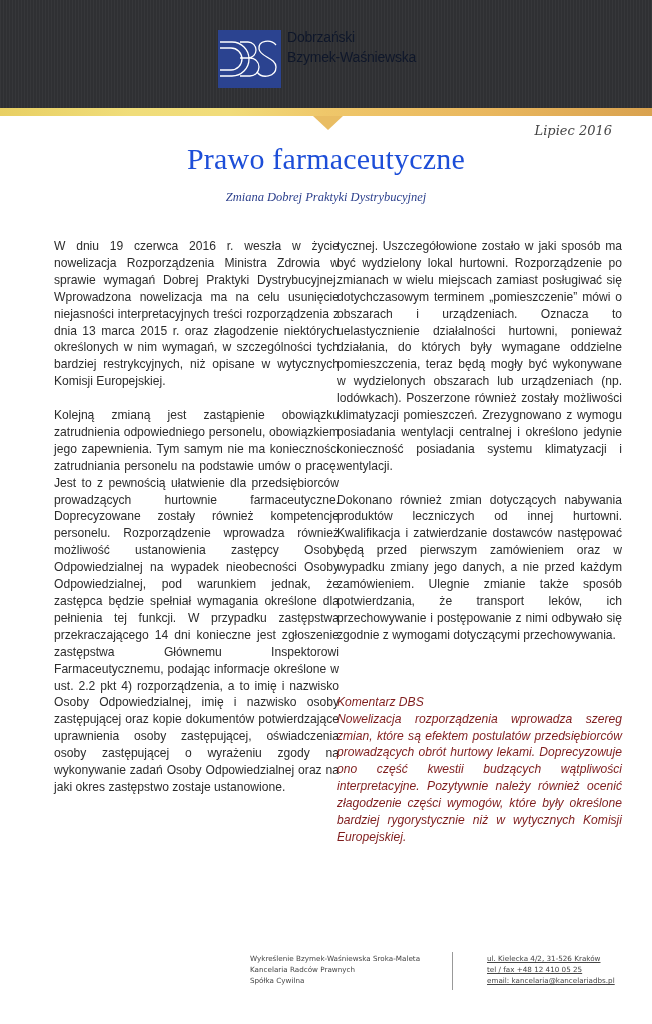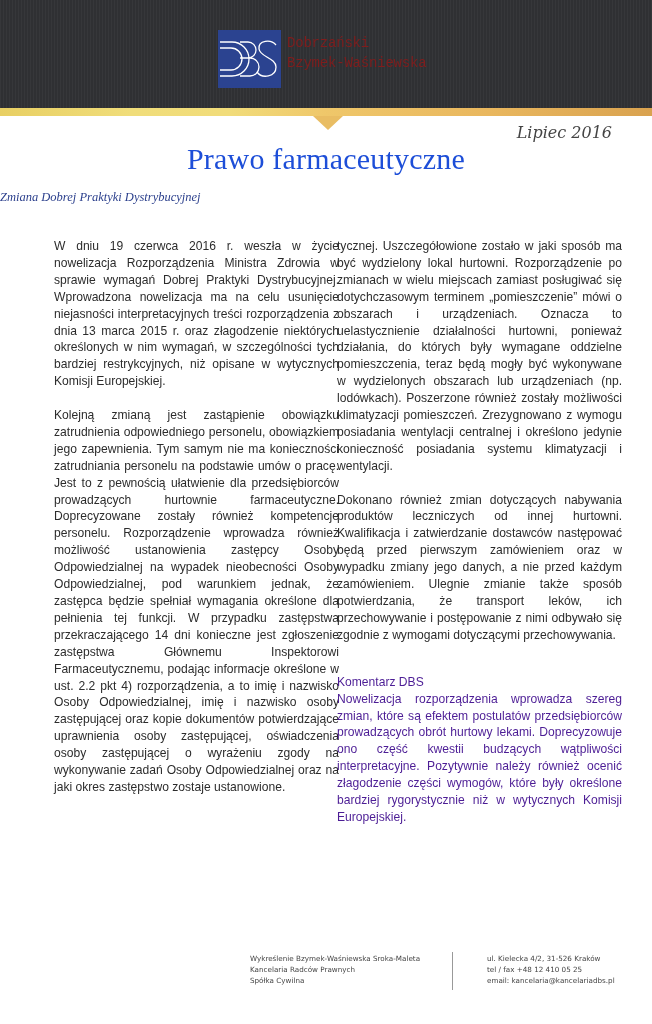--- a/index.html
+++ b/index.html
@@ -6,33 +6,33 @@
   body { width:652px; height:1024px; position:relative; overflow:hidden; font-family:"DejaVu Sans", sans-serif; color:#2a2a2a; }
   .header { position:absolute; left:0; top:0; width:652px; height:108px;
     background-color:#2f3033;
     background-image:repeating-linear-gradient(90deg, rgba(255,255,255,0.035) 0px, rgba(255,255,255,0.035) 1px, rgba(0,0,0,0) 1px, rgba(0,0,0,0) 3px); }
   .gold { position:absolute; left:0; top:108px; width:652px; height:8px;
     background:linear-gradient(90deg,#e8cf63 0%,#f0dd7a 20%,#f1dc7a 35%,#efc76a 50%,#e9b75e 75%,#d9a24f 100%); }
   .tri { position:absolute; left:313px; top:116px; width:0; height:0;
     border-left:15px solid transparent; border-right:15px solid transparent; border-top:14px solid #e9bd63; }
   .logo-box { position:absolute; left:218px; top:30px; width:63px; height:58px; background:#2b4390; }
   .logo-box svg { position:absolute; left:0; top:0; }
-  .firm { position:absolute; left:287px; top:33px; color:#7f1d1d; font-family:Liberation Mono, monospace; font-size:14px; line-height:20px; letter-spacing:-0.2px; }
-  .date { position:absolute; right:40px; top:123px; font-family:"DejaVu Serif", serif; font-style:italic; font-size:16px; color:#444; }
+  .firm { position:absolute; left:287px; top:27px; color:#0f172a; font-family:Liberation Sans, sans-serif; font-size:14px; line-height:20px; letter-spacing:-0.2px; }
+  .date { position:absolute; right:40px; top:123px; font-family:"DejaVu Serif", serif; font-style:italic; font-size:13px; color:#444; }
   .title { position:absolute; left:0; width:652px; top:142px; text-align:center; font-family:"Liberation Serif", serif; font-size:30px; color:#1d4ed8; letter-spacing:0.2px; }
-  .subtitle { position:absolute; left:0; width:652px; top:190px; font-family:"Liberation Serif", serif; font-style:italic; font-size:12.5px; color:#2b3f8c; }
+  .subtitle { position:absolute; left:0; width:652px; top:190px; text-align:center; font-family:"Liberation Serif", serif; font-style:italic; font-size:12.5px; color:#2b3f8c; }
   .col { position:absolute; top:238px; width:285px; font-family:"Liberation Sans", sans-serif; font-size:12.1px; line-height:16.9px; color:#2c2c2c; text-align:justify; }
   .col.left { left:54px; }
   .col.right { left:337px; }
   .col p { margin:0 0 16.9px 0; hyphens:manual; }
-  .comment { color:#4c1d95; margin-top:30px; }
+  .comment { color:#7f1d1d; font-style:italic; margin-top:50px; }
   .comment .ctitle { display:block; }
   .footer { position:absolute; top:953px; font-family:"DejaVu Sans", sans-serif; font-size:7.2px; line-height:11px; color:#444; }
   .footer.f1 { left:250px; }
-  .footer.f2 { left:487px; }
+  .footer.f2 { left:487px;text-decoration:underline; }
   .fdiv { position:absolute; left:452px; top:952px; width:1px; height:38px; background:#999; }
 </style>
 </head>
 <body>
 
 <div class="header"></div>
 <div class="gold"></div>
 <div class="tri"></div>
 
 <div class="logo-box" title="DBS">

